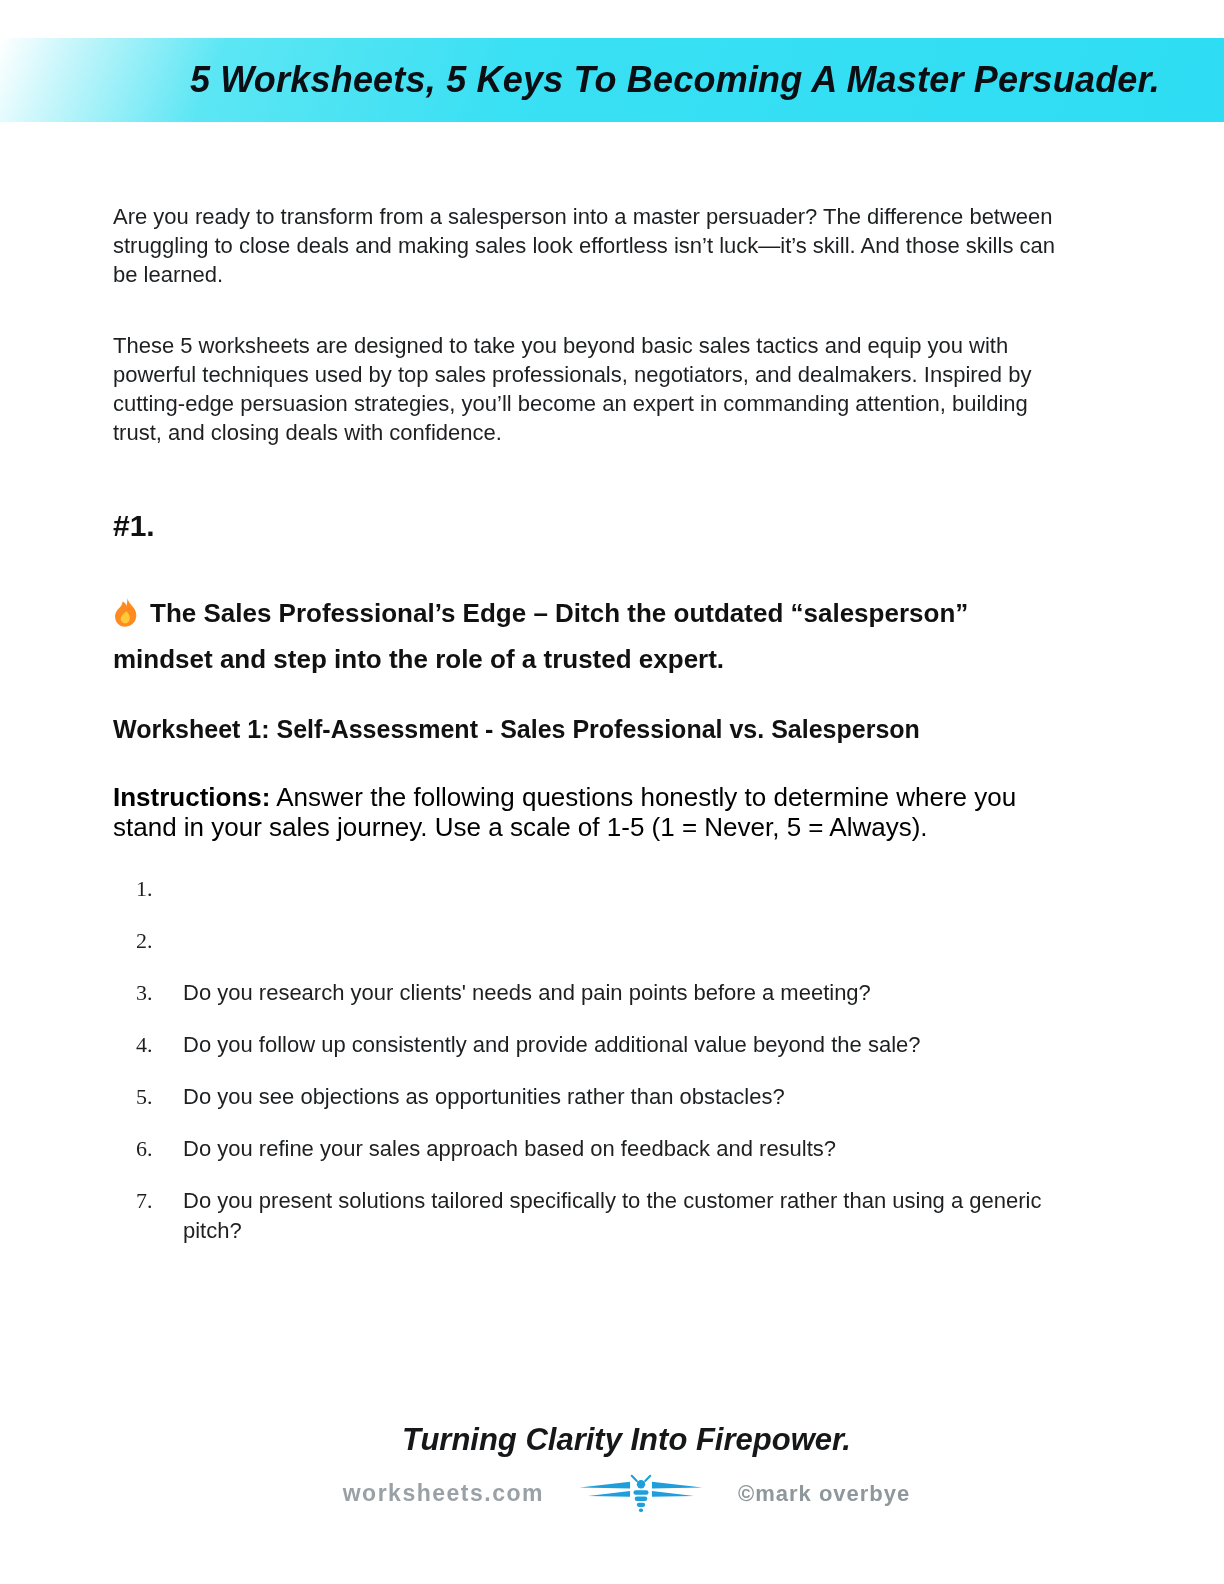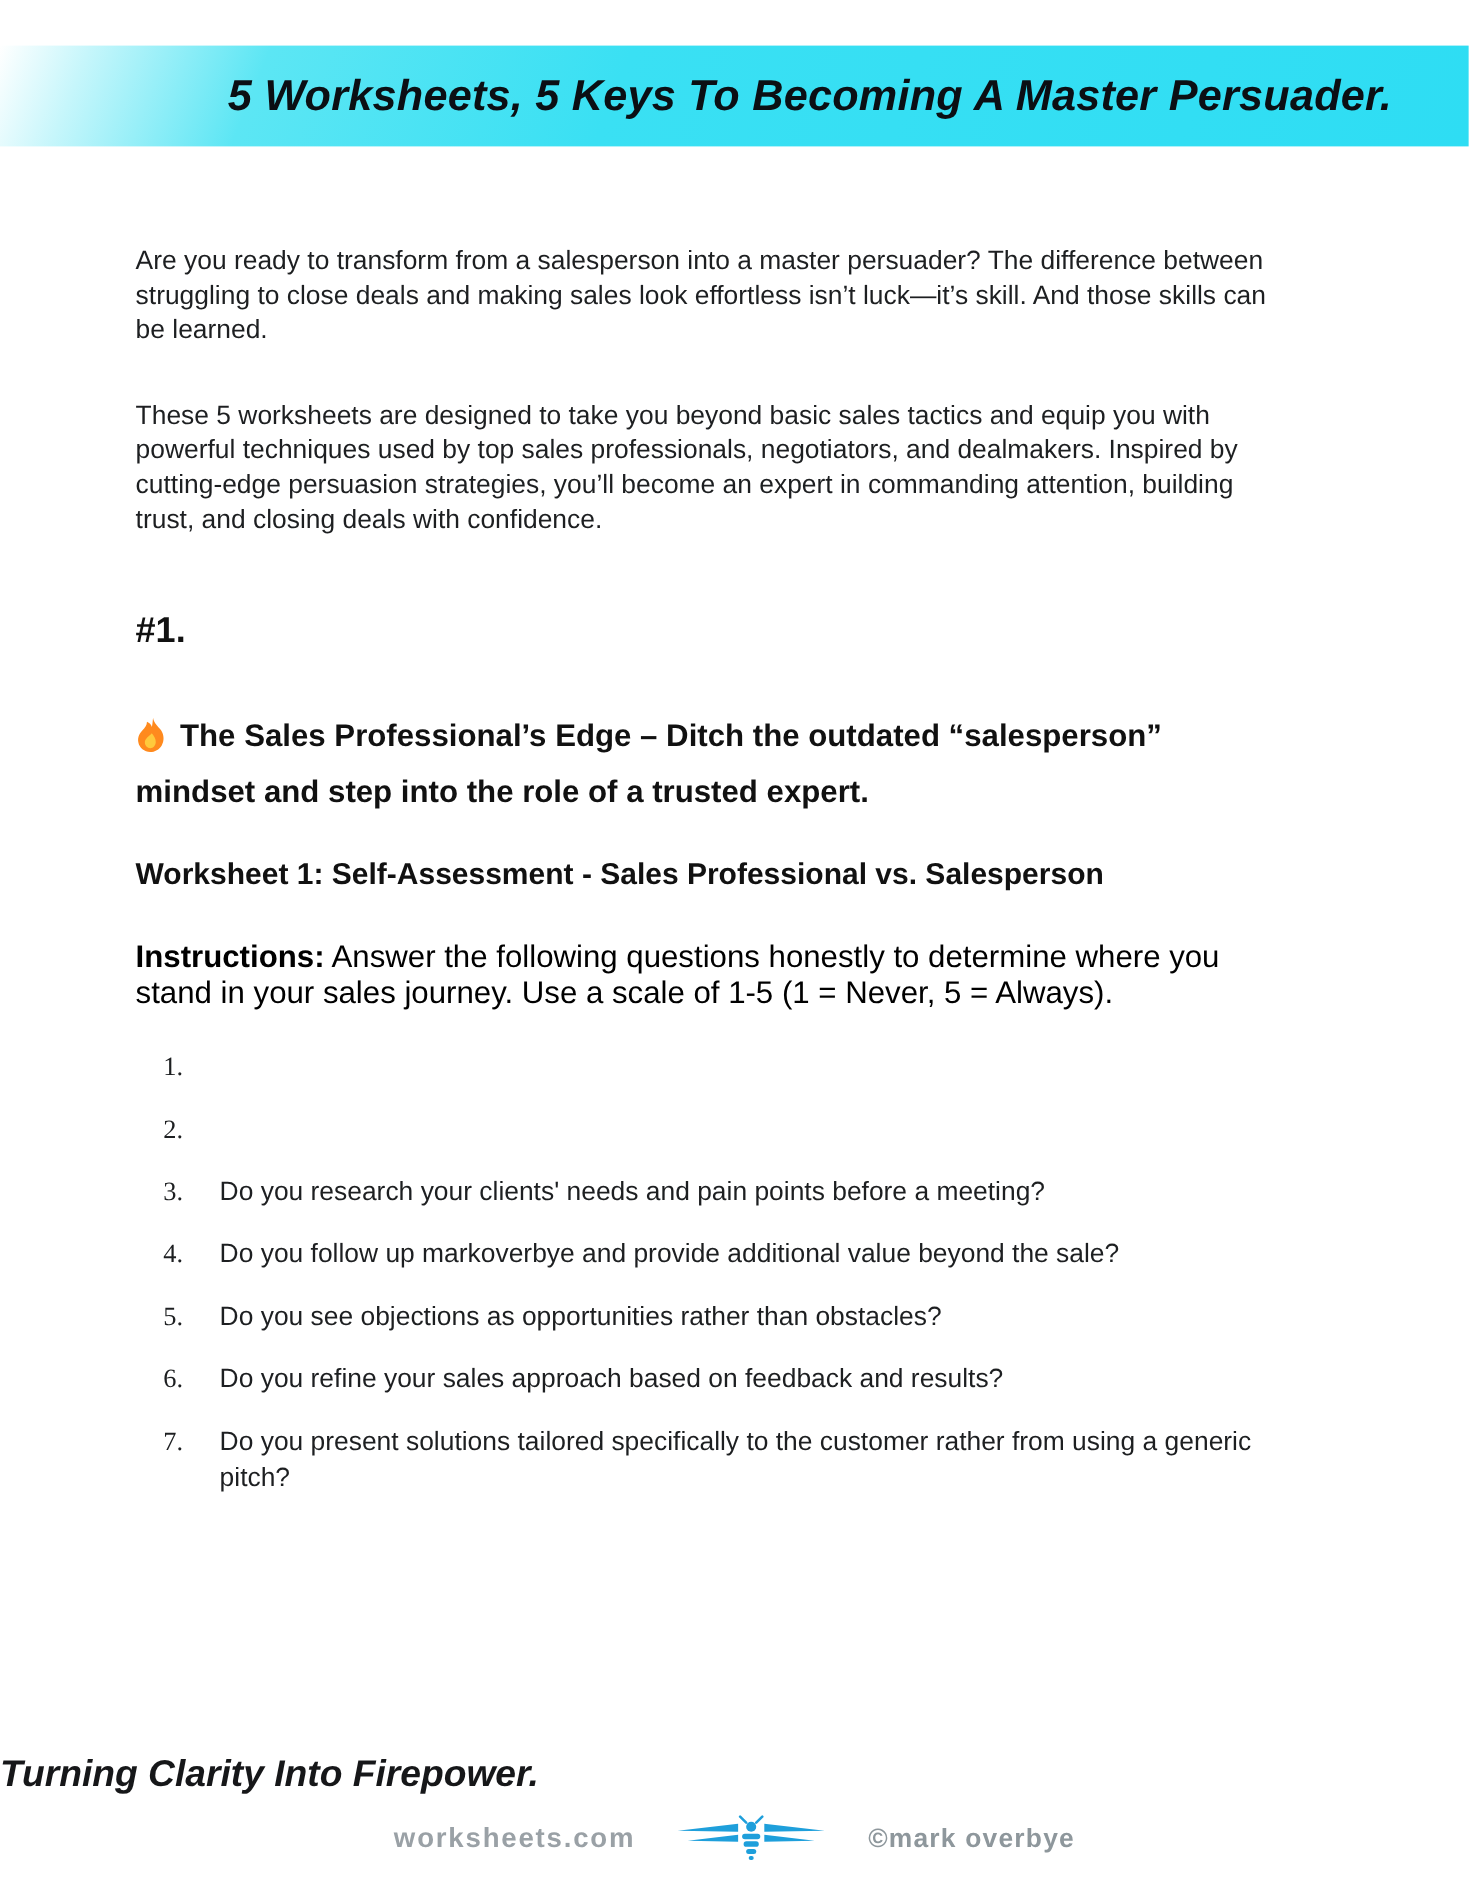--- a/index.html
+++ b/index.html
@@ -87,23 +87,24 @@
   }
   ol.questions .num {
     width: 47px;
     flex-shrink: 0;
     font-family: "Liberation Serif", serif;
     font-size: 22px;
   }
   .page-footer {
     position: absolute;
     left: 0;
-    top: 1460px;
+    top: 1422px;
     width: 100%;
-    text-align: left;
+    text-align: center;
+    padding-left: 29px;
   }
   .tagline {
     font-size: 31px;
     font-weight: bold;
     font-style: italic;
     color: #161719;
   }
   .footer-row {
     margin-top: 16px;
     display: flex;
@@ -166,33 +167,33 @@
       </li>
       <li>
         <span class="num">2.</span>
       </li>
       <li>
         <span class="num">3.</span>
         <span class="qtext">Do you research your clients' needs and pain points before a meeting?</span>
       </li>
       <li>
         <span class="num">4.</span>
-        <span class="qtext">Do you follow up markoverbye and provide additional value beyond the sale?</span>
+        <span class="qtext">Do you follow up consistently and provide additional value beyond the sale?</span>
       </li>
       <li>
         <span class="num">5.</span>
         <span class="qtext">Do you see objections as opportunities rather than obstacles?</span>
       </li>
       <li>
         <span class="num">6.</span>
         <span class="qtext">Do you refine your sales approach based on feedback and results?</span>
       </li>
       <li>
         <span class="num">7.</span>
-        <span class="qtext">Do you present solutions tailored specifically to the customer rather from using a generic pitch?</span>
+        <span class="qtext">Do you present solutions tailored specifically to the customer rather than using a generic pitch?</span>
       </li>
     </ol>
 
 
   </main>
 
   <footer class="page-footer">
     <div class="tagline">Turning Clarity Into Firepower.</div>
     <div class="footer-row">
       <span class="site">worksheets.com</span>

